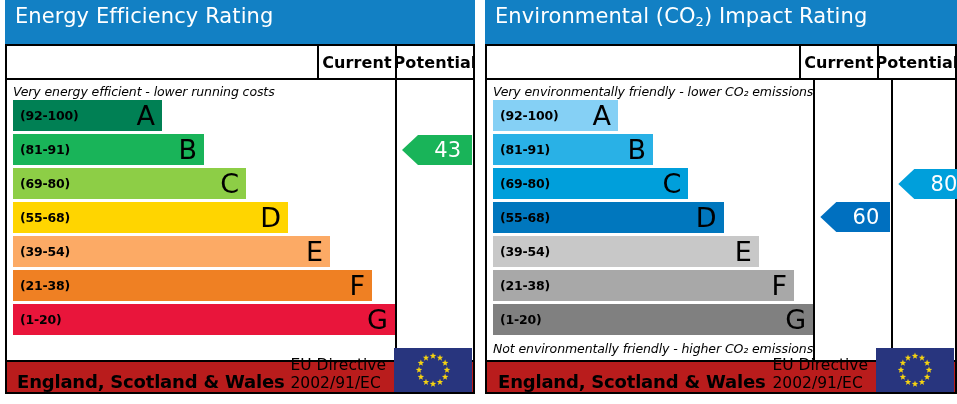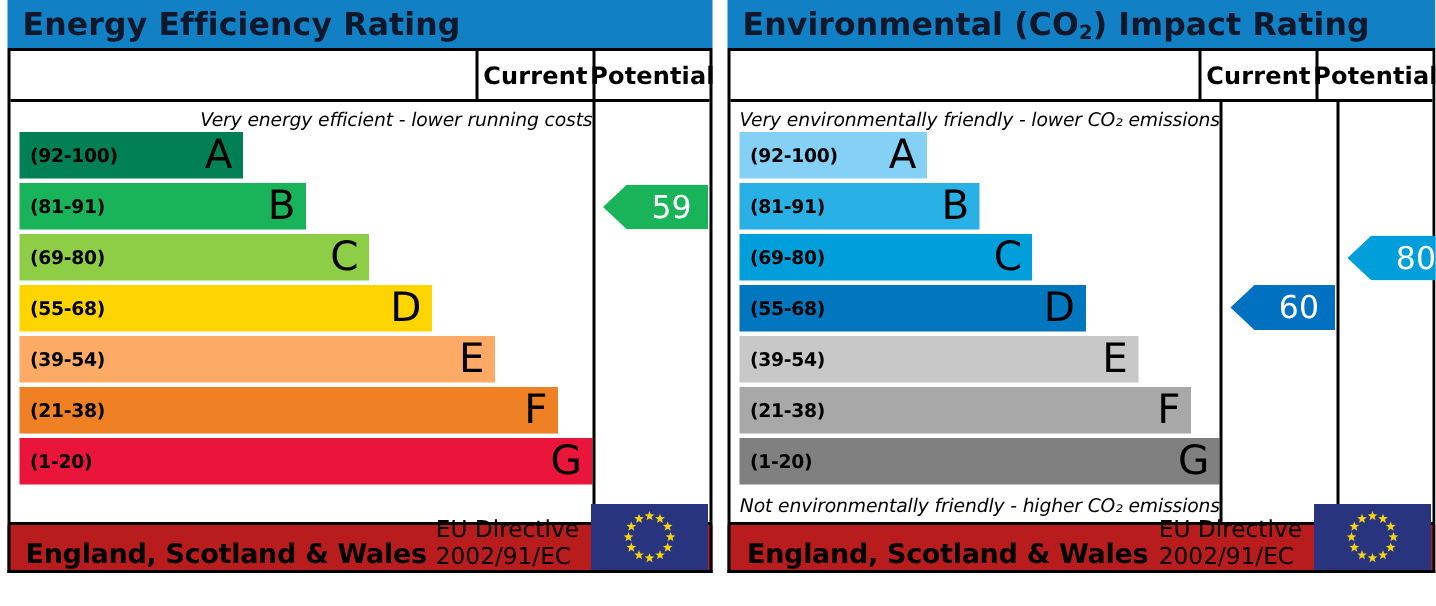--- a/index.html
+++ b/index.html
@@ -24,31 +24,30 @@
     position: relative;
     width: 472px;
     height: 404px;
     box-sizing: border-box;
   }
   .panel.left  { margin-left: 5px; margin-right: 10px; }
   .panel.right { margin-left: 0px; }
 
   
   .panel-title {
-    height: 32px;
+    height: 44px;
     background: #1280c4;
-    color: #0f172a;
+    color: #ffffff;
     font-size: 21px;
     line-height: 32px;
     padding-left: 10px;
     box-sizing: border-box;
     white-space: nowrap;
     letter-spacing: .1px;
     overflow: hidden;
-    font-weight: bold;
   }
   .panel-title sub {
     font-size: 13px;
     vertical-align: baseline;
     position: relative;
     top: 3px;
   }
 
   
   .frame {
@@ -84,21 +83,20 @@
   
   .body-row {
     display: flex;
     height: 280px;
     box-sizing: border-box;
   }
   .bands-col {
     flex: 1 1 auto;
     position: relative;
     box-sizing: border-box;
-    text-align: right;
   }
   .value-col {
     width: 78px;
     flex: 0 0 78px;
     border-left: 2px solid #000000;
     box-sizing: border-box;
     position: relative;
   }
 
   .caption {
@@ -249,21 +247,21 @@
                 <span class="band-letter">F</span>
               </div>
               <div class="band" style="background: rgb(233, 21, 59); width: 100%;">
                 <span class="band-range">(1-20)</span>
                 <span class="band-letter">G</span>
               </div>
             </div>
         </div>
         <div class="value-col">
           <div class="arrow" style="background: rgb(25, 180, 89); top: 55px; width: 70px;">
-              <span>59</span>
+              <span>43</span>
             </div>
         </div>
       </div>
     </div>
 
     <div class="footer">
       <div class="footer-region">England, Scotland &amp; Wales</div>
       <div class="footer-directive">
         <div>EU Directive</div>
         <div>2002/91/EC</div>

